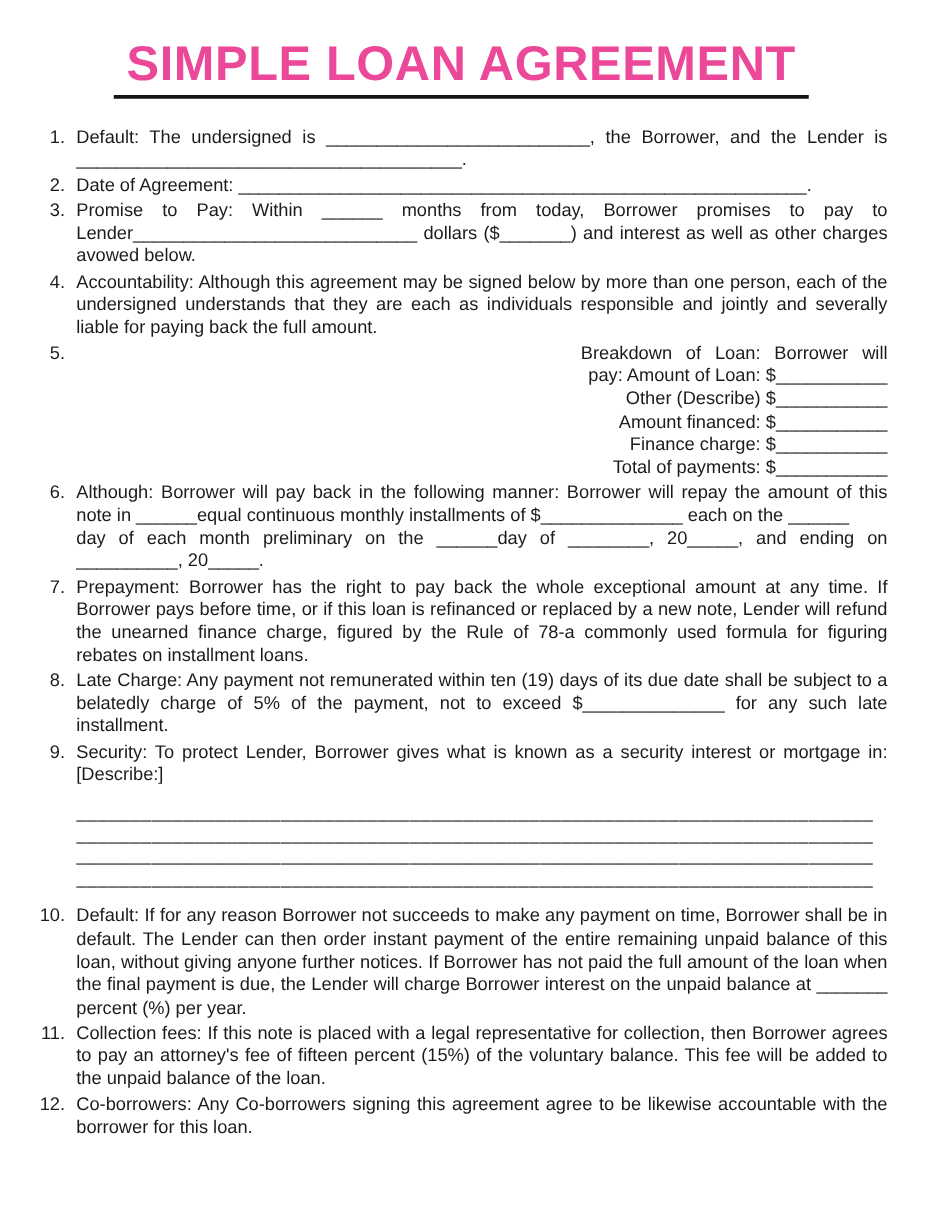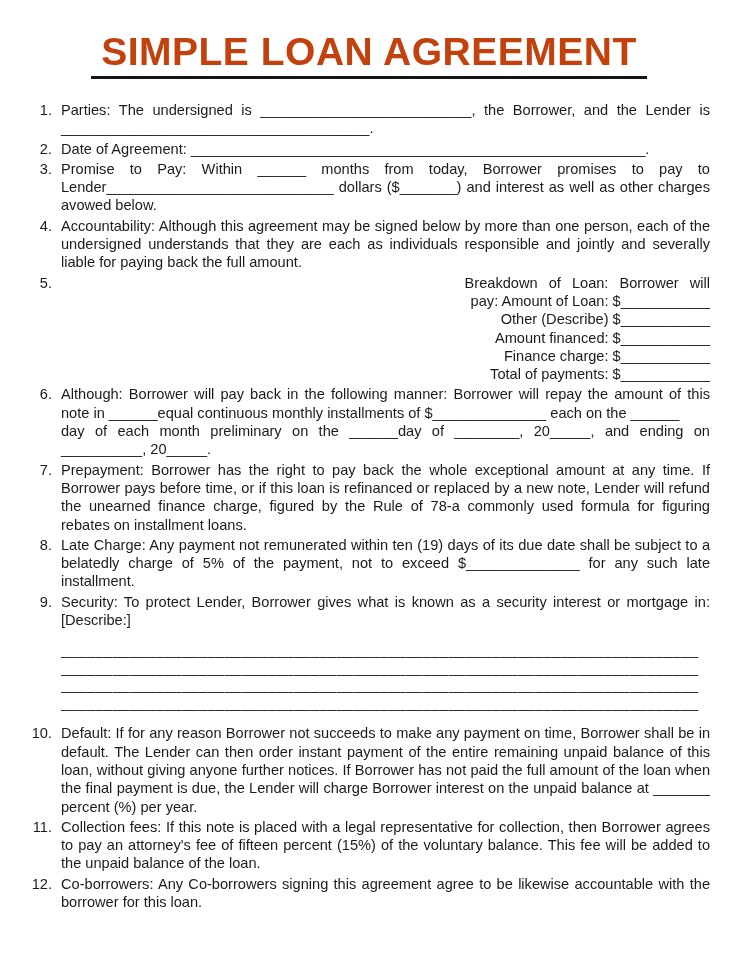--- a/index.html
+++ b/index.html
@@ -12,21 +12,21 @@
     overflow: hidden;
   }
   .page { padding: 30px 40px 0 28px; }
 
   .title-wrap { text-align: center; margin: 0 0 22px 0; }
   .doc-title {
     display: inline-block;
     font-size: 39px;
     font-weight: 800;
     letter-spacing: 0.5px;
-    color: #c2410c;
+    color: #ec4899;
     border-bottom: 3px solid #161616;
     padding: 0 10px 2px 10px;
     white-space: nowrap;
   }
 
   .clause {
     display: flex;
     align-items: flex-start;
     margin-bottom: 2px;
     font-size: 14.6px;
@@ -51,21 +51,21 @@
 
 <div class="page">
 
   <div class="title-wrap">
     <span class="doc-title">SIMPLE LOAN AGREEMENT</span>
   </div>
 
   <div class="clause">
     <span class="clause-num">1.</span>
     <div class="clause-body">
-      <p>Parties: The undersigned is __________________________, the Borrower, and the Lender is ______________________________________.</p>
+      <p>Default: The undersigned is __________________________, the Borrower, and the Lender is ______________________________________.</p>
     </div>
   </div>
 
   <div class="clause">
     <span class="clause-num">2.</span>
     <div class="clause-body">
       <p>Date of Agreement: ________________________________________________________.</p>
     </div>
   </div>
 

